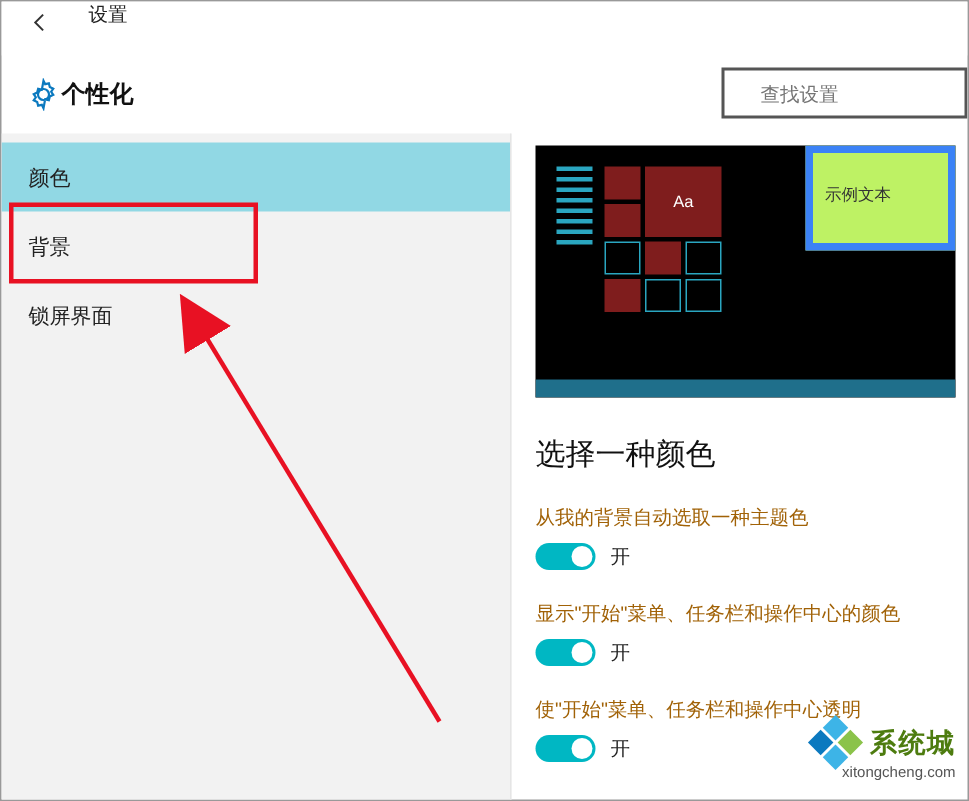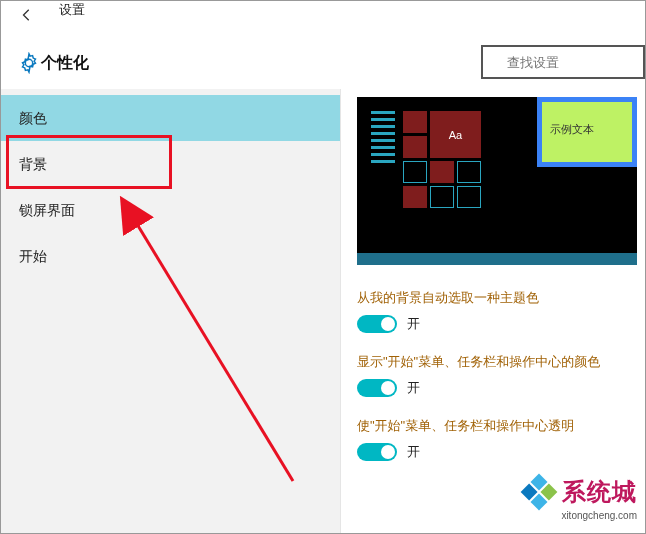--- a/index.html
+++ b/index.html
@@ -43,21 +43,21 @@
   .toggle { width: 40px; height: 18px; background: #00b7c3; border-radius: 9px; position: relative; cursor: pointer; }
   .toggle::after { content:""; position:absolute; right:2px; top:2px; width:14px; height:14px; background:#fff; border-radius:50%; }
   .toggle-state { font-size: 13px; color:#222; }
   
   .arrow-svg { position: absolute; left: 62px; top: 170px; width: 270px; height: 340px; pointer-events: none; }
   
   .watermark { position:absolute; right:8px; bottom:12px; display:flex; flex-direction:column; align-items:flex-end; pointer-events:none; }
   .wm-logo { display:flex; align-items:center; gap:4px; }
   .wm-sq { display:grid; grid-template-columns: 12px 12px; grid-template-rows: 12px 12px; gap:2px; transform: rotate(45deg); margin-right:6px; }
   .wm-sq span:nth-child(1){background:#3db4e7;} .wm-sq span:nth-child(2){background:#8bc34a;} .wm-sq span:nth-child(3){background:#0b79bf;} .wm-sq span:nth-child(4){background:#3db4e7;}
-  .wm-text { font-size:24px; font-weight:600; color:#be185d; letter-spacing:1px; }
+  .wm-text { font-size:18px; font-weight:600; color:#4d7c0f; letter-spacing:1px; }
   .wm-url { font-size:10px; color:#555; margin-top:2px; }
 </style>
 </head>
 <body>
 
 <div class="titlebar">
   <div class="back-btn">
     <svg width="14" height="14" viewBox="0 0 16 16">
         <path d="M10 2 L4 8 L10 14" stroke="#333" stroke-width="1.5" fill="none"></path>
       </svg>
@@ -75,21 +75,20 @@
   <div class="search-wrap">
     <input type="text" placeholder="查找设置" style="">
   </div>
 </div>
 
 <div class="body">
   <div class="sidebar">
     <div class="side-item selected">颜色</div>
     <div class="side-item">背景</div>
     <div class="side-item">锁屏界面</div>
-    <div class="side-item">开始</div>
     <div class="redbox"></div>
   </div>
 
   <div class="content">
     <div class="preview">
       <div class="pv-start-group">
         <div class="pv-col">
           <div class="pv-line"></div>
             <div class="pv-line"></div>
             <div class="pv-line"></div>
@@ -110,20 +109,21 @@
             <div class="pv-tile blank"></div>
             <div class="pv-tile blank"></div>
         </div>
       </div>
       <div class="pv-window">
         <span>示例文本</span>
       </div>
       <div class="pv-taskbar"></div>
     </div>
 
+    <div class="section-title">选择一种颜色</div>
 
     <div class="setting">
       <div class="setting-label">从我的背景自动选取一种主题色</div>
       <div class="toggle-row">
         <div class="toggle"></div>
         <div class="toggle-state">开</div>
       </div>
     </div>
 
     <div class="setting">

